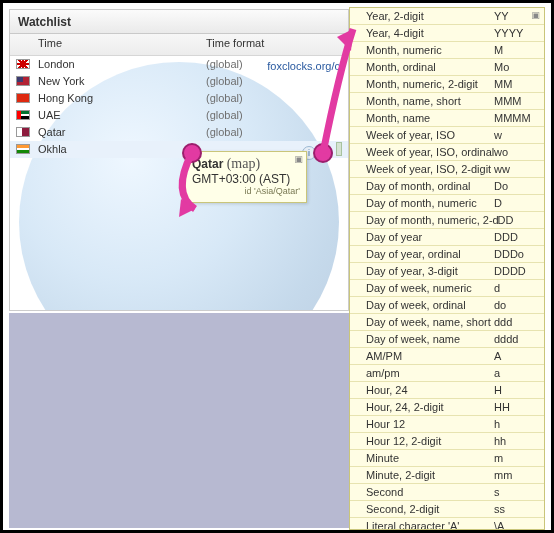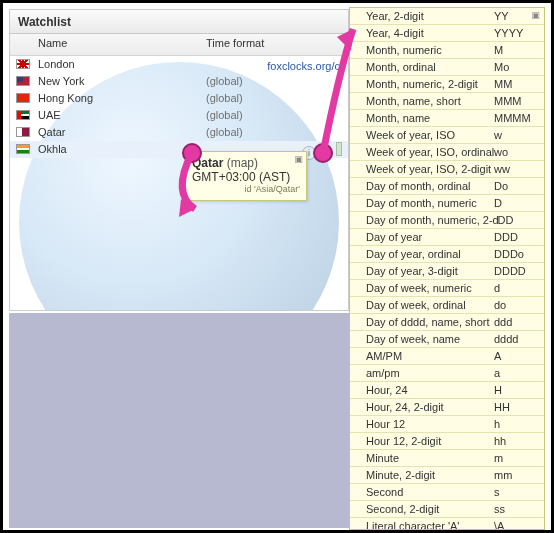--- a/index.html
+++ b/index.html
@@ -16,30 +16,30 @@
   .colhead { position: relative; height: 22px; border-bottom: 1px solid #d6d6d6;
     background: linear-gradient(#f7f7f7,#ececec); font-size: 11px; color: #333; }
   .colhead .c1 { position: absolute; left: 28px; top: 3px; }
   .colhead .c2 { position: absolute; left: 196px; top: 3px; }
   .rows { position: relative; }
   .row { height: 17px; line-height: 17px; font-size: 11px; color: #333; position: relative; }
   .row.sel { background: #e8f1fb; }
   .row .flag { position: absolute; left: 6px; top: 3px; width: 14px; height: 10px; border: 1px solid #999;
     display: inline-block; }
   .row .name { position: absolute; left: 28px; top: 0; }
-  .row .fmt { position: absolute; left: 196px; top: 17px; color: #6f6f6f; }
+  .row .fmt { position: absolute; left: 196px; top: 0; color: #6f6f6f; }
   .row .sel-icons { position: absolute; right: 6px; top: 1px; }
   .circ { display: inline-block; width: 14px; height: 14px; border-radius: 50%; background:#e7eef6;
     border:1px solid #9bb8d3; text-align:center; font-size:9px; color:#3a6ea5; line-height:12px; margin-left:3px; }
   .barbtn { display:inline-block; width:6px; height:14px; background:#d5e3d2; border:1px solid #a7c29f; margin-left:3px; }
   .tooltip { position: absolute; left: 182px; top: 148px; width: 122px; background:#ffffe8;
     border:1px solid #c9c57a; padding:4px 6px 6px 6px; font-size:11px; color:#333; box-shadow:1px 1px 3px rgba(0,0,0,.15); }
   .tooltip .pin { position:absolute; right:3px; top:2px; font-size:9px; color:#888; }
   .tooltip .tt1 { font-weight:700; font-size:12px; }
-  .tooltip .tt1 .map { font-weight:400; font-size:12px; color:#555; }
+  .tooltip .tt1 .map { font-weight:400; font-size:14px; color:#555;font-family:Liberation Serif, serif; }
   .tooltip .tt2 { font-size:12px; }
   .tooltip .tt3 { font-size:9px; color:#7a7a55; text-align:right; }
   .lowband { position:absolute; left:6px; top:310px; width:340px; height:215px; background:#b7b9d1; }
   
   .panel { position:absolute; right:6px; top:4px; width:196px; height:523px; background:#fffde4;
     border:1px solid #c9c57a; overflow:auto; }
   .panel .pin { position:absolute; right:4px; top:2px; font-size:9px; color:#888; }
   .prow { display:flex; height:17px; border-bottom:1px solid #e7e3b0; font-size:11px; color:#333; }
   .prow .plabel { flex:1 1 auto; padding-left:16px; line-height:17px; white-space:nowrap; overflow:hidden; }
   .prow .ptoken { width:50px; padding-right:16px; text-align:left; line-height:17px; color:#333; }
@@ -71,21 +71,21 @@
 
   <div class="bgwrap">
     <div class="bgglobe"></div>
 
     <div class="header">
       <span class="title">Watchlist</span>
       <span class="link">foxclocks.org/c</span>
     </div>
 
     <div class="colhead">
-      <span class="c1">Name</span>
+      <span class="c1">Time</span>
       <span class="c2">Time format</span>
     </div>
 
     <div class="rows" id="rows">
         <div class="row">
           <span class="flag flag-gb"></span>
           <span class="name">London</span>
           <span class="fmt">(global)</span>
         </div>
         <div class="row">
@@ -197,21 +197,21 @@
       </div>
       <div class="prow">
         <span class="plabel">Day of week, numeric</span>
         <span class="ptoken">d</span>
       </div>
       <div class="prow">
         <span class="plabel">Day of week, ordinal</span>
         <span class="ptoken">do</span>
       </div>
       <div class="prow">
-        <span class="plabel">Day of dddd, name, short</span>
+        <span class="plabel">Day of week, name, short</span>
         <span class="ptoken">ddd</span>
       </div>
       <div class="prow">
         <span class="plabel">Day of week, name</span>
         <span class="ptoken">dddd</span>
       </div>
       <div class="prow">
         <span class="plabel">AM/PM</span>
         <span class="ptoken">A</span>
       </div>

